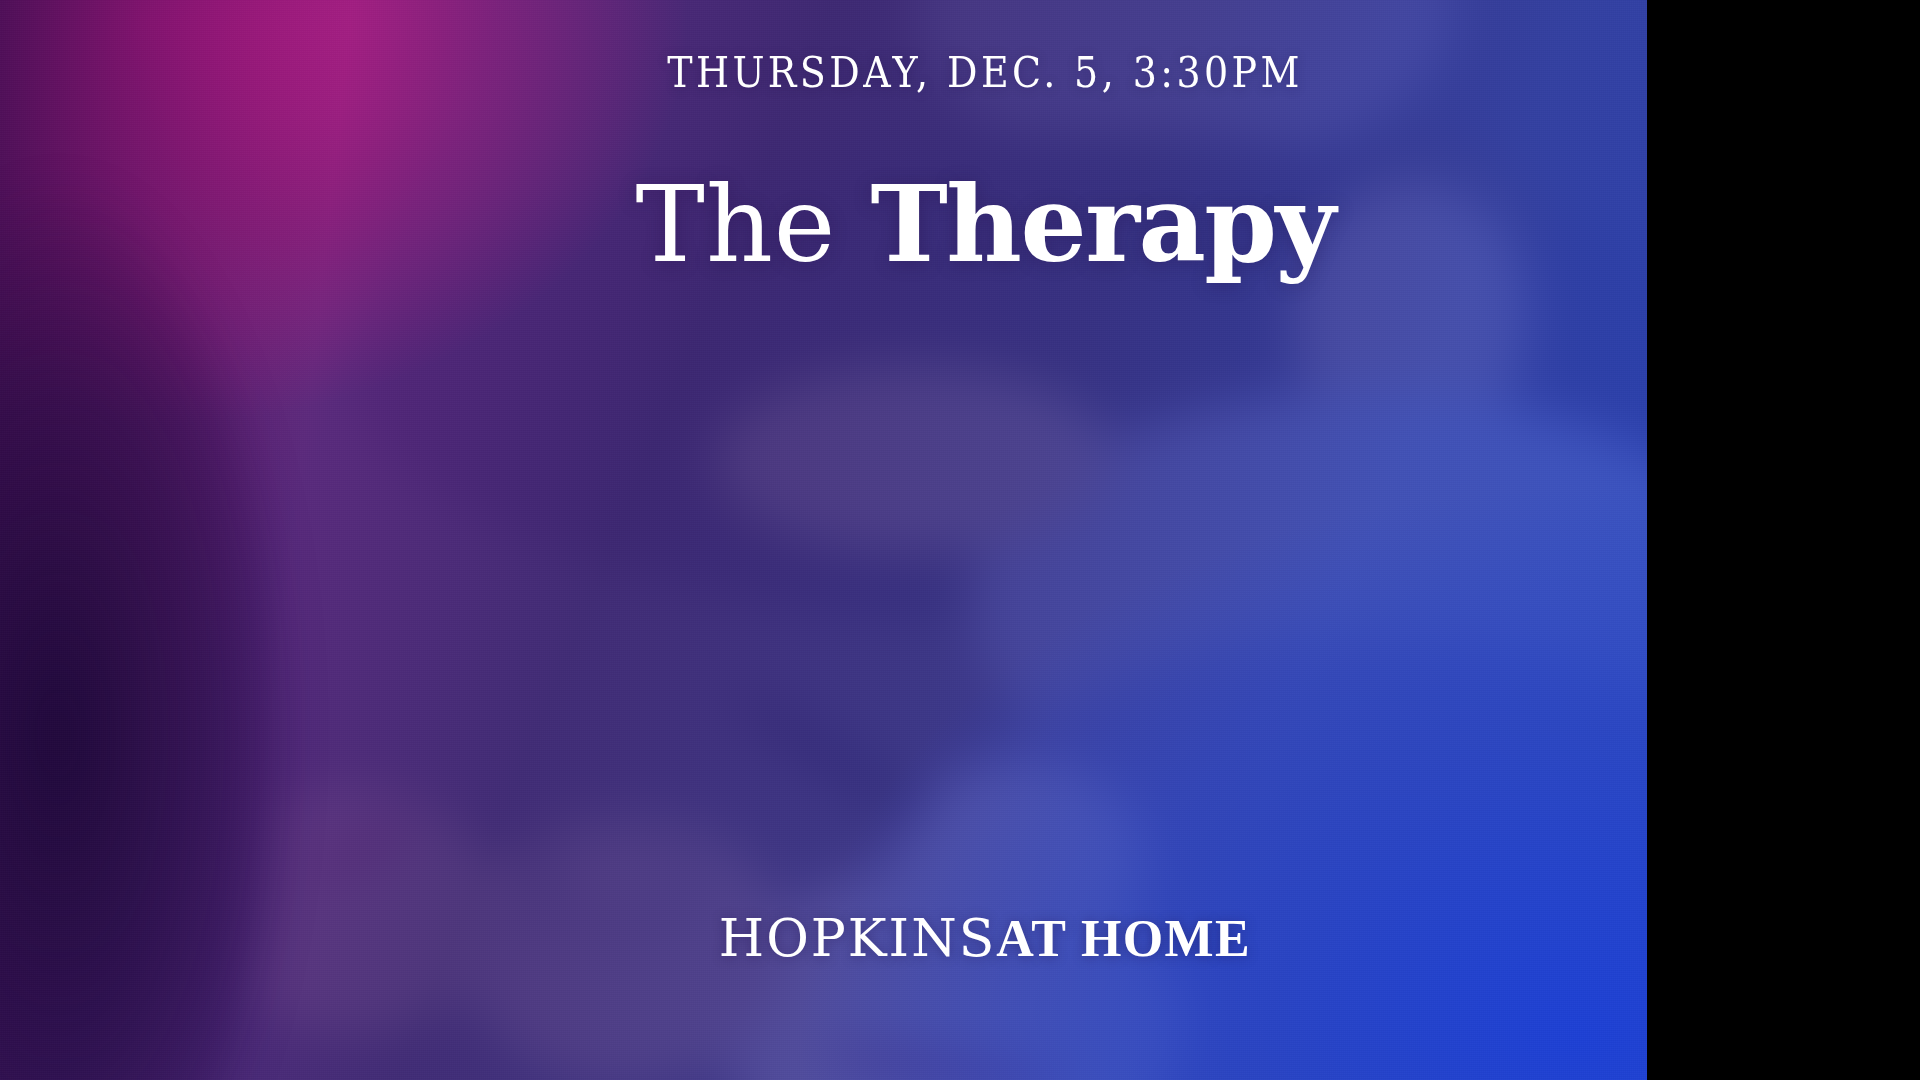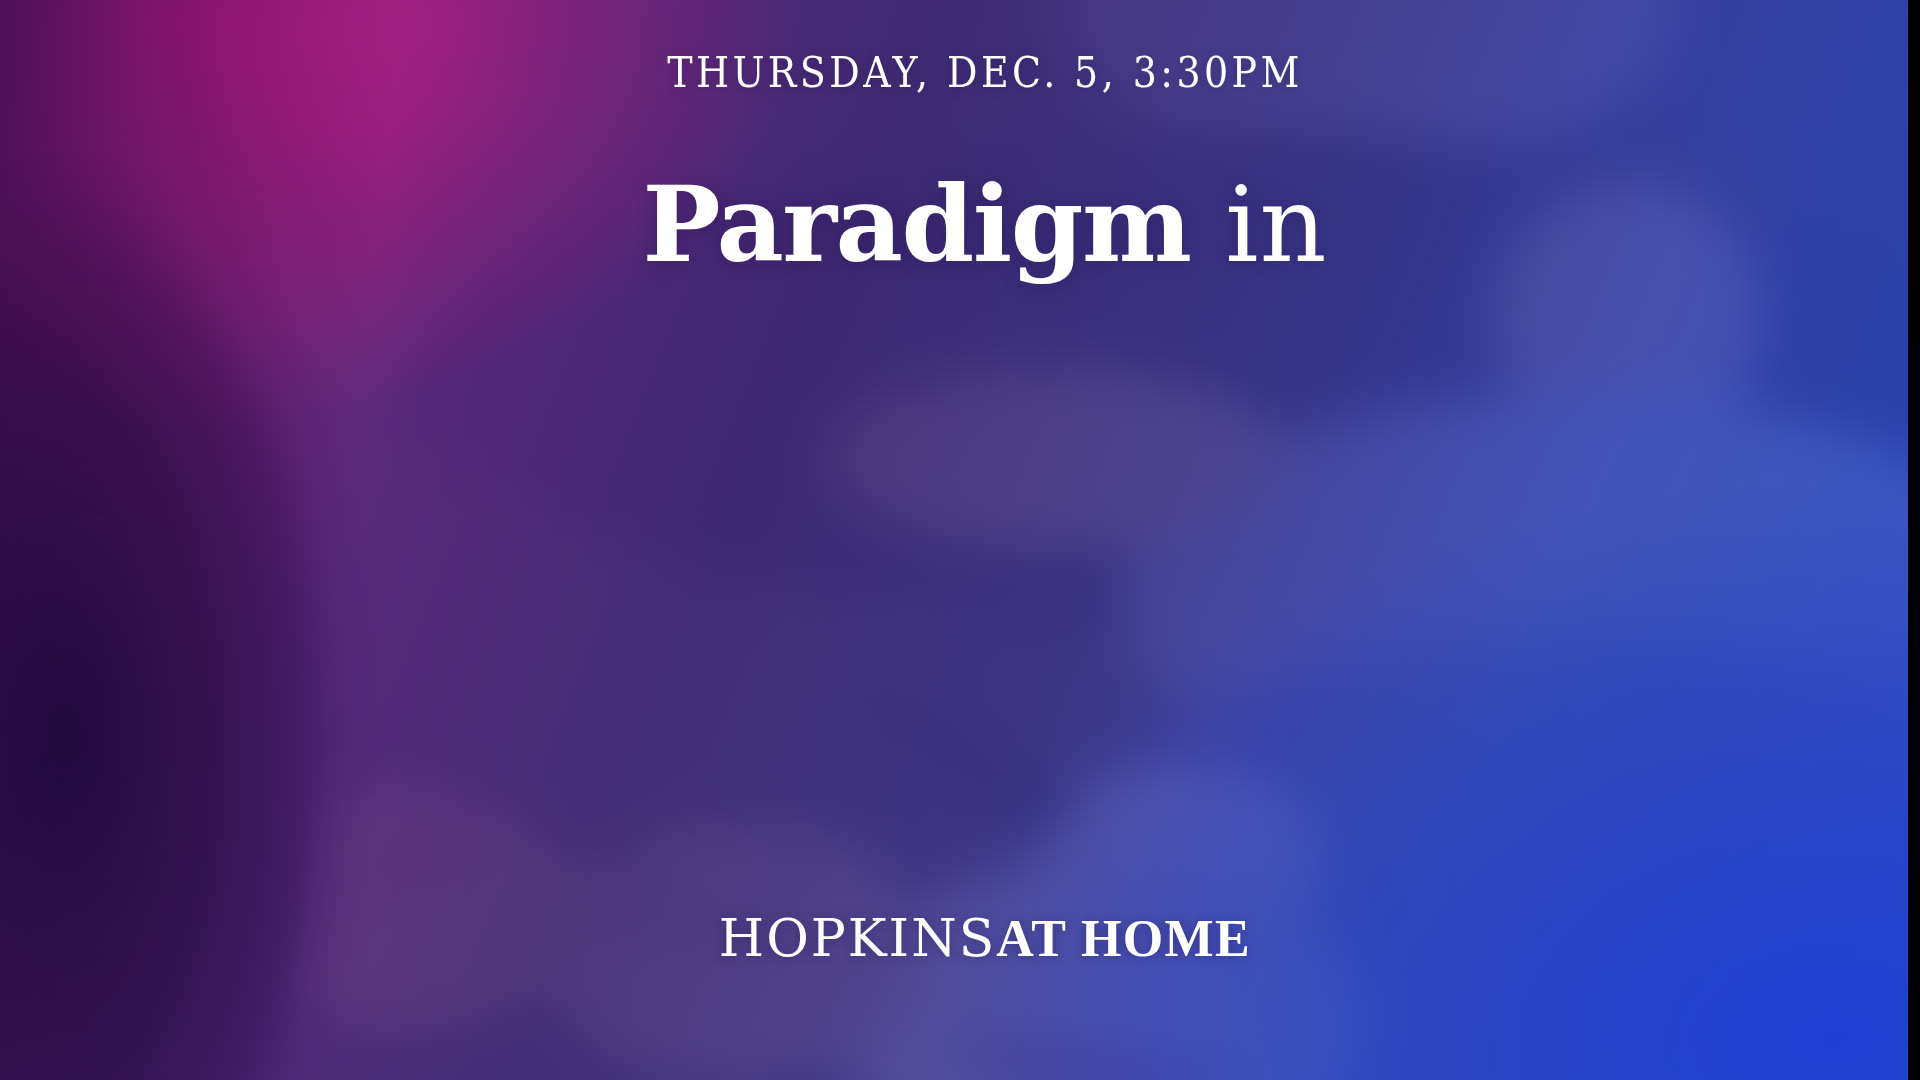--- a/index.html
+++ b/index.html
@@ -2,21 +2,21 @@
 <html><head>
 <meta charset="utf-8">
 <style>
   html, body {
     margin: 0;
     padding: 0;
     background: #000;
   }
   #poster {
     position: relative;
-    width: 1908px;
+    width: 1647px;
     height: 1080px;
     overflow: hidden;
     font-family: "DejaVu Serif", serif;
     background: #c2410c;
   }
 
   
   .photo {
     position: absolute;
     inset: -80px;
@@ -211,19 +211,19 @@
   <div class="grad-blue"></div>
   <div class="grad-darkleft"></div>
   <div class="grad-silhouette"></div>
   <div class="grain"></div>
 
   <div class="content">
 
     <div class="date-line">THURSDAY, DEC. 5, 3:30PM</div>
 
     <div class="title-block">
-      <span class="title-line"><span class="t-bold">Paradigm </span><span class="t-light">in</span></span>
+      <span class="title-line"><span class="t-light">The </span><span class="t-bold">Therapy</span></span>
     </div>
 
     <div class="logo"><span class="logo-light">HOPKINS</span><span class="logo-bold">AT HOME</span></div>
 
   </div>
 </div>
 
 </body></html>

